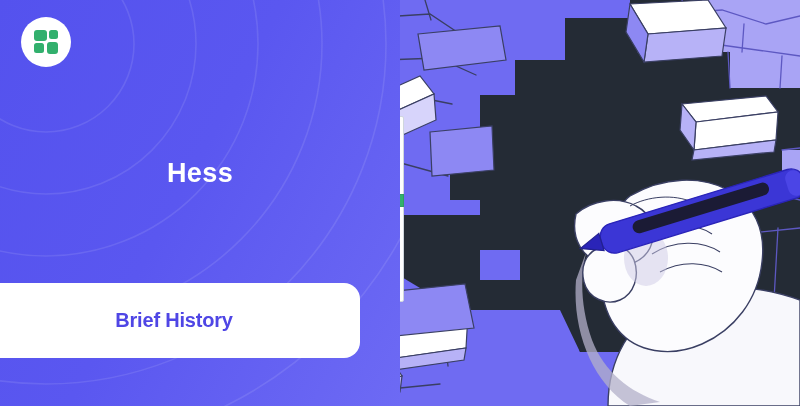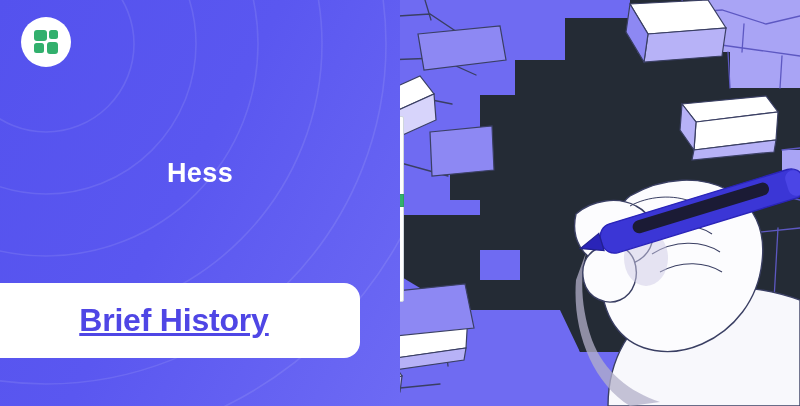--- a/index.html
+++ b/index.html
@@ -64,26 +64,25 @@
     left: -40px; top: 283px;
     width: 400px; height: 75px;
     background: #ffffff;
     border-radius: 16px;
     display: flex;
     align-items: center;
     justify-content: center;
     z-index: 4;
   }
   .title-card .title-text {
-    font-size: 32px;
+    font-size: 20px;
     font-weight: bold;
     color: #4f46e5;
     letter-spacing: -0.2px;
     padding-left: 28px;
-    text-decoration: underline;
   }
 
   
   .illus {
     position: absolute;
     left: 330px; top: 0;
     width: 470px; height: 406px;
     overflow: hidden;
     z-index: 2;
   }

